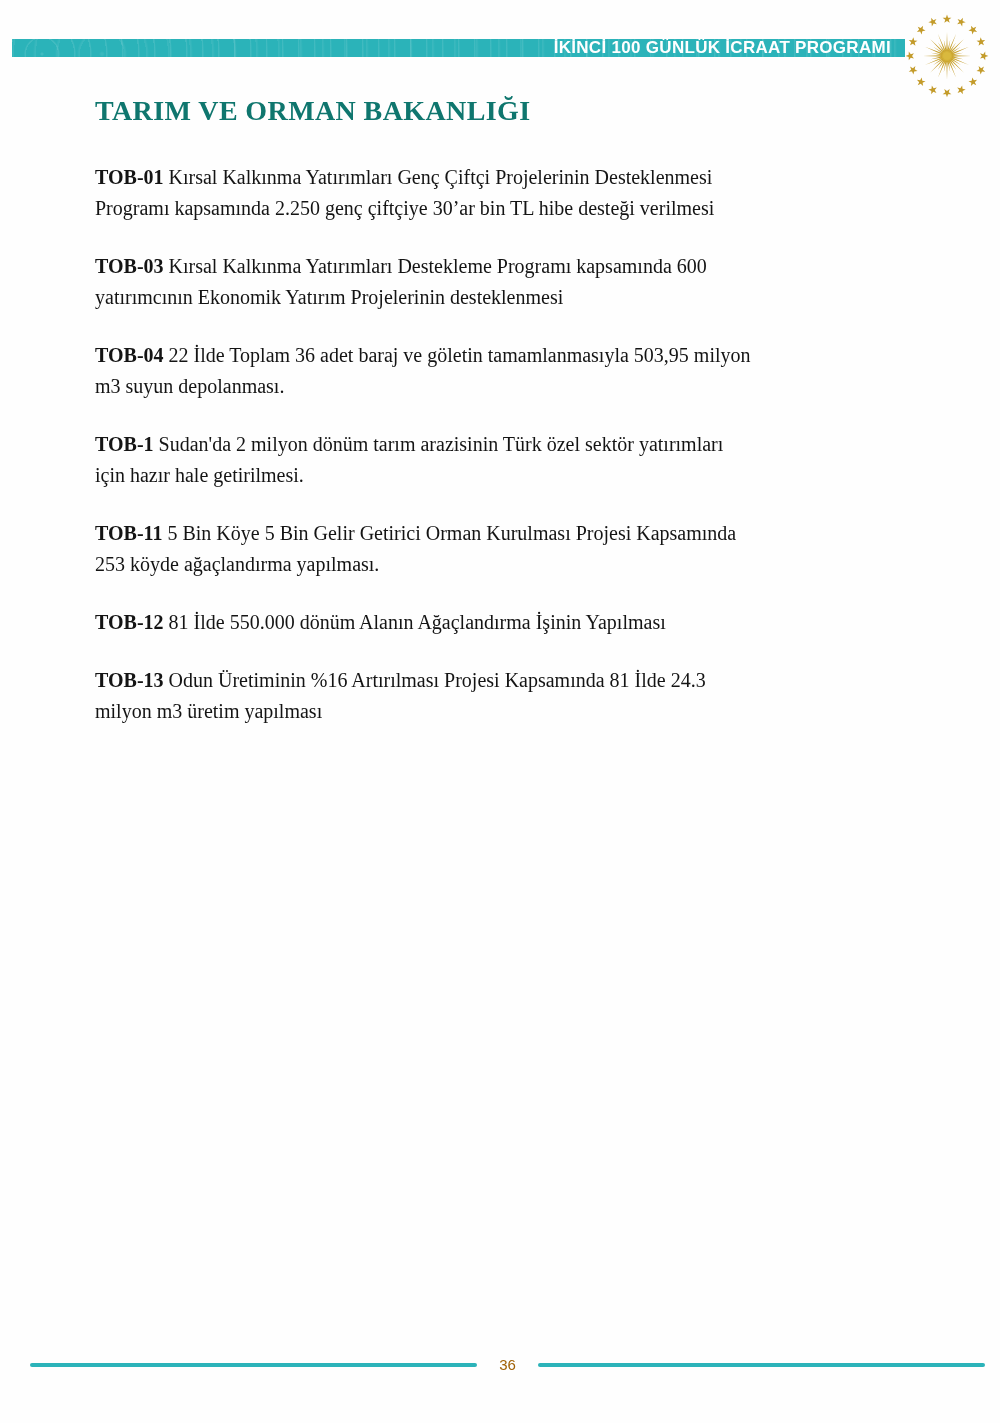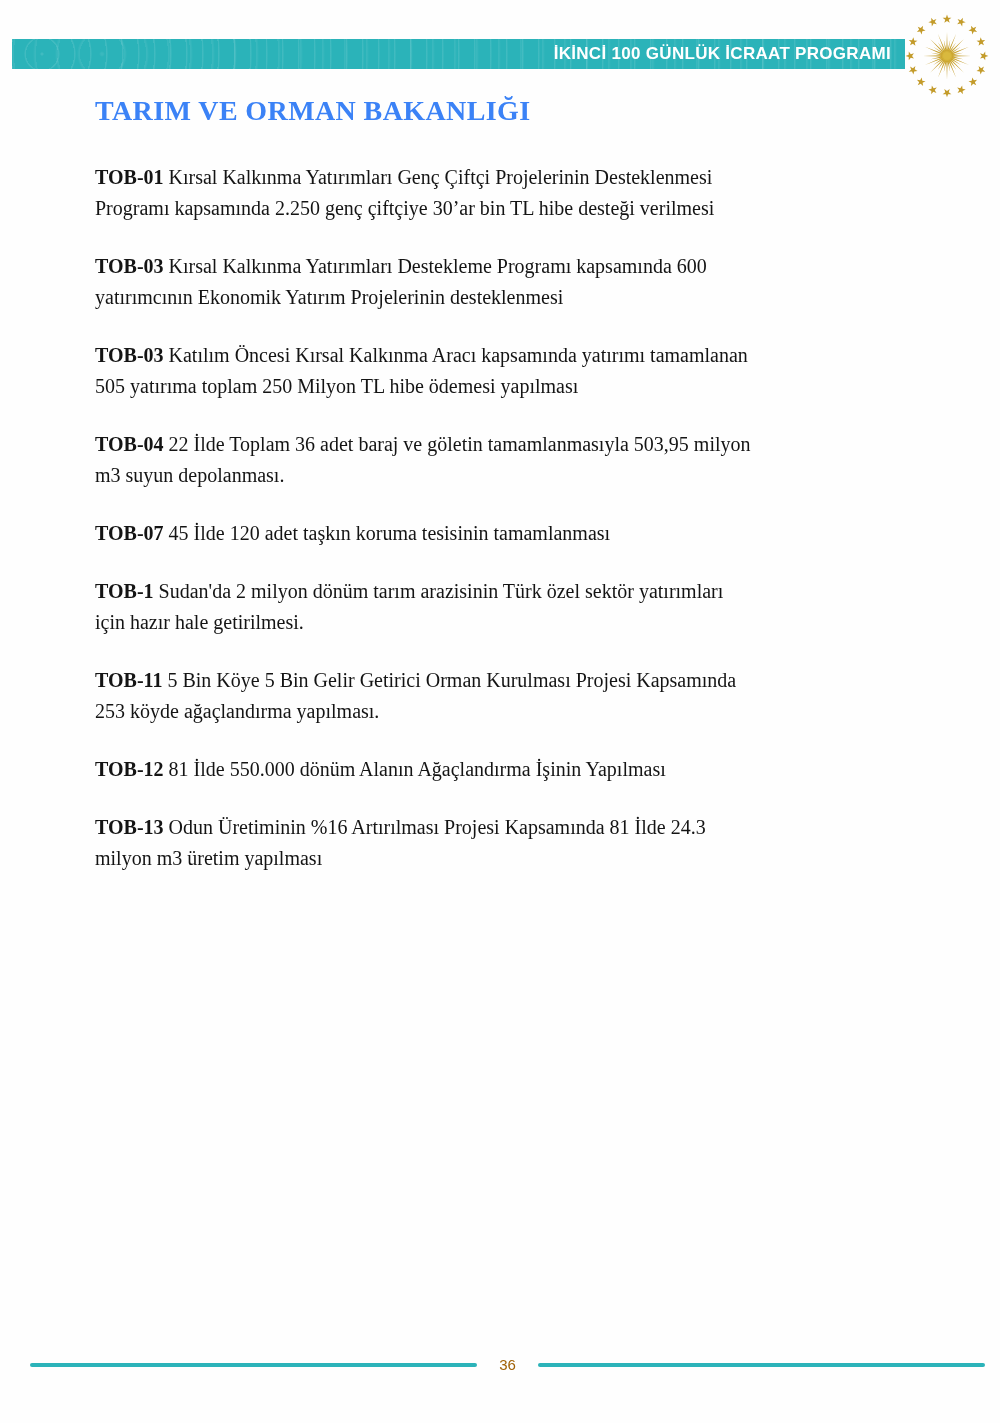--- a/index.html
+++ b/index.html
@@ -9,21 +9,21 @@
     position: relative;
     overflow: hidden;
     font-family: "Liberation Serif", serif;
     color: #141414;
   }
 
   
   .banner {
     position: absolute;
     left: 12px; top: 39px;
-    width: 893px; height: 30px;
+    width: 893px; height: 18px;
     background-color: #2BB3B9;
     background-image:
       repeating-radial-gradient(circle at 30px 15px, rgba(255,255,255,0.10) 0 1px, transparent 2px 16px),
       repeating-radial-gradient(circle at 90px 15px, rgba(255,255,255,0.07) 0 1px, transparent 3px 22px);
     display: flex;
     align-items: center;
     justify-content: flex-end;
     padding-right: 14px;
     box-sizing: border-box;
   }
@@ -48,21 +48,21 @@
   .content {
     position: absolute;
     left: 95px; top: 95px;
     width: 832px;
   }
   .page-title {
     font-family: "Liberation Serif", serif;
     font-size: 28px;
     font-weight: bold;
     letter-spacing: 0.4px;
-    color: #3b82f6;
+    color: #0f766e;
     margin: 0 0 36px 0;
     line-height: 31px;
   }
   .item {
     font-size: 20px;
     line-height: 31px;
     margin: 0 0 27px 0;
     color: #141414;
   }
   .item .code { font-weight: bold; }
@@ -117,23 +117,21 @@
       <polygon points="32.78,9.43 35.16,12.10 38.49,10.80 36.69,13.89 38.96,16.66 35.46,15.89 33.53,18.91 33.17,15.34 29.71,14.44 32.99,13.00" fill="#C39B2A"></polygon>
     </svg>
 </div>
 
 <div class="content">
   <h1 class="page-title">TARIM VE ORMAN BAKANLIĞI</h1>
 
   <div id="items-container">
       <p class="item"><span class="code">TOB-01 </span>Kırsal Kalkınma Yatırımları Genç Çiftçi Projelerinin Desteklenmesi<br>Programı kapsamında 2.250 genç çiftçiye 30’ar bin TL hibe desteği verilmesi</p>
       <p class="item"><span class="code">TOB-03 </span>Kırsal Kalkınma Yatırımları Destekleme Programı kapsamında 600<br>yatırımcının Ekonomik Yatırım Projelerinin desteklenmesi</p>
-      <p class="item"><span class="code">TOB-03 </span>Katılım Öncesi Kırsal Kalkınma Aracı kapsamında yatırımı tamamlanan<br>505 yatırıma toplam 250 Milyon TL hibe ödemesi yapılması</p>
       <p class="item"><span class="code">TOB-04 </span>22 İlde Toplam 36 adet baraj ve göletin tamamlanmasıyla 503,95 milyon<br>m3 suyun depolanması.</p>
-      <p class="item"><span class="code">TOB-07 </span>45 İlde 120 adet taşkın koruma tesisinin tamamlanması</p>
       <p class="item"><span class="code">TOB-1 </span>Sudan'da 2 milyon dönüm tarım arazisinin Türk özel sektör yatırımları<br>için hazır hale getirilmesi.</p>
       <p class="item"><span class="code">TOB-11 </span>5 Bin Köye 5 Bin Gelir Getirici Orman Kurulması Projesi Kapsamında<br>253 köyde ağaçlandırma yapılması.</p>
       <p class="item"><span class="code">TOB-12 </span>81 İlde 550.000 dönüm Alanın Ağaçlandırma İşinin Yapılması</p>
       <p class="item"><span class="code">TOB-13 </span>Odun Üretiminin %16 Artırılması Projesi Kapsamında 81 İlde 24.3<br>milyon m3 üretim yapılması</p>
     </div>
 </div>
 
 <div class="footer">
   <div class="footer-line"></div>
   <span class="footer-page-number">36</span>

